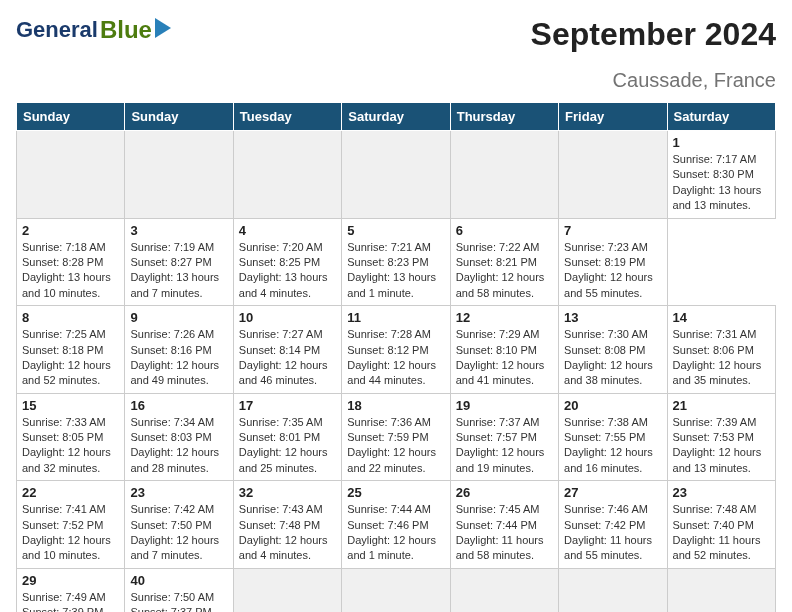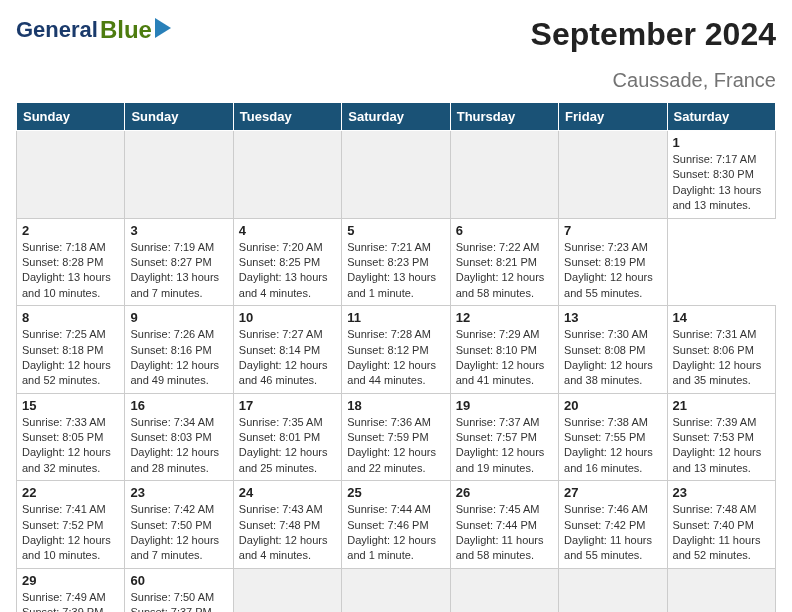--- a/index.html
+++ b/index.html
@@ -166,29 +166,29 @@
           <td><span class="day-number">16</span><span class="cell-text">Sunrise: 7:34 AM<br>Sunset: 8:03 PM<br>Daylight: 12 hours and 28 minutes.</span></td>
           <td><span class="day-number">17</span><span class="cell-text">Sunrise: 7:35 AM<br>Sunset: 8:01 PM<br>Daylight: 12 hours and 25 minutes.</span></td>
           <td><span class="day-number">18</span><span class="cell-text">Sunrise: 7:36 AM<br>Sunset: 7:59 PM<br>Daylight: 12 hours and 22 minutes.</span></td>
           <td><span class="day-number">19</span><span class="cell-text">Sunrise: 7:37 AM<br>Sunset: 7:57 PM<br>Daylight: 12 hours and 19 minutes.</span></td>
           <td><span class="day-number">20</span><span class="cell-text">Sunrise: 7:38 AM<br>Sunset: 7:55 PM<br>Daylight: 12 hours and 16 minutes.</span></td>
           <td><span class="day-number">21</span><span class="cell-text">Sunrise: 7:39 AM<br>Sunset: 7:53 PM<br>Daylight: 12 hours and 13 minutes.</span></td>
         </tr>
         <tr>
           <td><span class="day-number">22</span><span class="cell-text">Sunrise: 7:41 AM<br>Sunset: 7:52 PM<br>Daylight: 12 hours and 10 minutes.</span></td>
           <td><span class="day-number">23</span><span class="cell-text">Sunrise: 7:42 AM<br>Sunset: 7:50 PM<br>Daylight: 12 hours and 7 minutes.</span></td>
-          <td><span class="day-number">24</span><span class="cell-text">Sunrise: 7:43 AM<br>Sunset: 7:48 PM<br>Daylight: 12 hours and 4 minutes.</span></td>
+          <td><span class="day-number">32</span><span class="cell-text">Sunrise: 7:43 AM<br>Sunset: 7:48 PM<br>Daylight: 12 hours and 4 minutes.</span></td>
           <td><span class="day-number">25</span><span class="cell-text">Sunrise: 7:44 AM<br>Sunset: 7:46 PM<br>Daylight: 12 hours and 1 minute.</span></td>
           <td><span class="day-number">26</span><span class="cell-text">Sunrise: 7:45 AM<br>Sunset: 7:44 PM<br>Daylight: 11 hours and 58 minutes.</span></td>
           <td><span class="day-number">27</span><span class="cell-text">Sunrise: 7:46 AM<br>Sunset: 7:42 PM<br>Daylight: 11 hours and 55 minutes.</span></td>
           <td><span class="day-number">23</span><span class="cell-text">Sunrise: 7:48 AM<br>Sunset: 7:40 PM<br>Daylight: 11 hours and 52 minutes.</span></td>
         </tr>
         <tr>
           <td><span class="day-number">29</span><span class="cell-text">Sunrise: 7:49 AM<br>Sunset: 7:39 PM<br>Daylight: 11 hours and 49 minutes.</span></td>
-          <td><span class="day-number">60</span><span class="cell-text">Sunrise: 7:50 AM<br>Sunset: 7:37 PM<br>Daylight: 11 hours and 46 minutes.</span></td>
+          <td><span class="day-number">40</span><span class="cell-text">Sunrise: 7:50 AM<br>Sunset: 7:37 PM<br>Daylight: 11 hours and 46 minutes.</span></td>
           <td class="empty"></td>
           <td class="empty"></td>
           <td class="empty"></td>
           <td class="empty"></td>
           <td class="empty"></td>
         </tr>
       </tbody>
   </table>
 </div>
 

